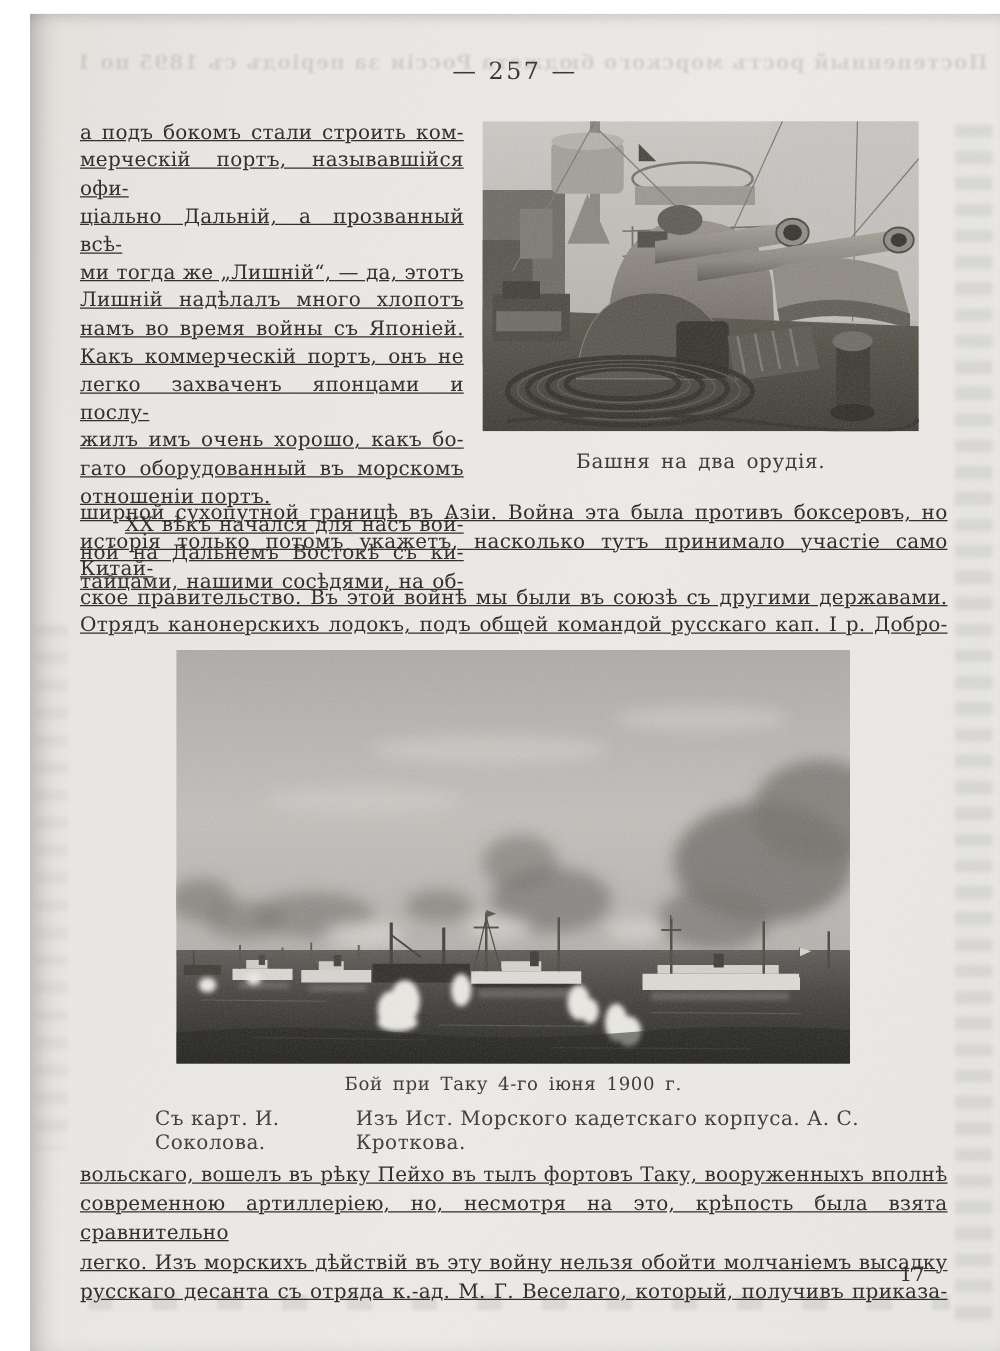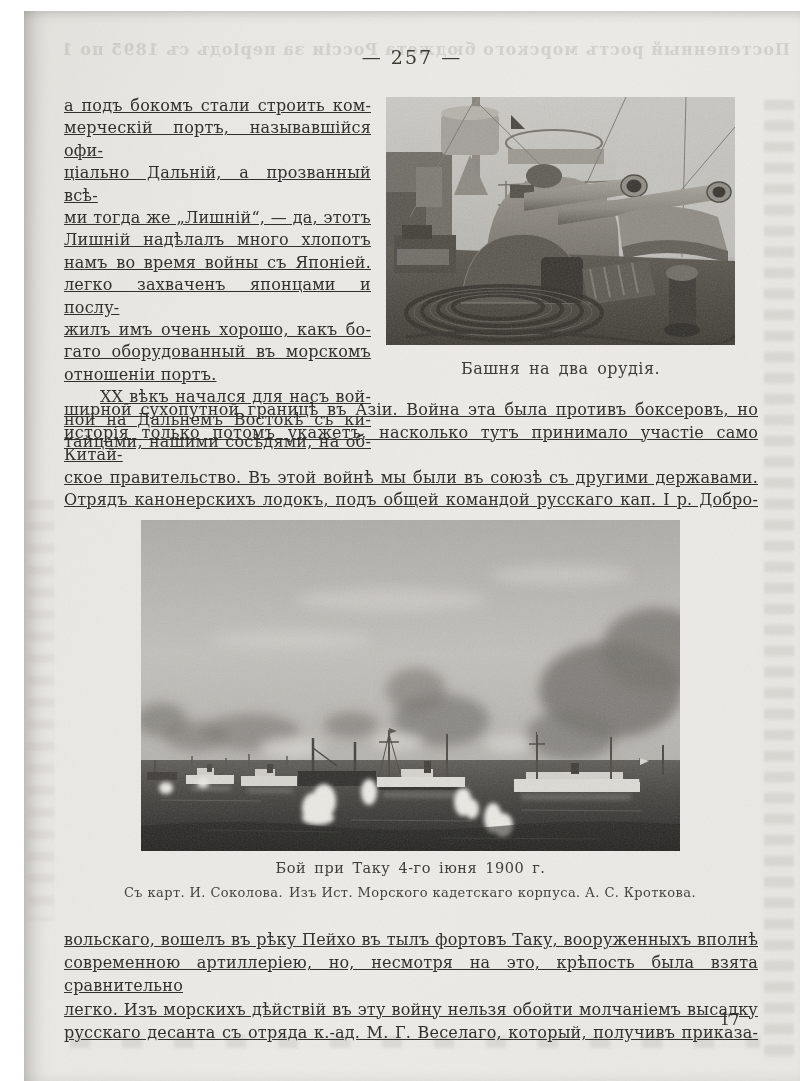--- a/index.html
+++ b/index.html
@@ -69,21 +69,21 @@
     font-size:16px;color:#3b3a35;letter-spacing:0.5px;word-spacing:3px;
   }
   .paint{position:absolute;left:117px;top:509px;width:539px;height:331px;}
   .cap2{
     position:absolute;left:117px;top:849px;width:539px;text-align:center;
     font-size:14.5px;color:#3b3a35;letter-spacing:0.5px;word-spacing:3px;
   }
   .credits{
     position:absolute;left:100px;top:874px;width:572px;
     display:flex;justify-content:space-between;
-    font-size:13px;color:#413f3a;letter-spacing:0.4px;
+    font-size:16px;color:#413f3a;letter-spacing:0.4px;
   }
   .pagenum{
     position:absolute;left:40px;top:999px;width:676px;text-align:right;
     padding-right:8px;font-size:16px;color:#33322d;
   }
   
   .grain{position:absolute;left:0;top:0;width:776px;height:1070px;
     opacity:0.05;pointer-events:none;}
 </style>
 </head>
@@ -98,20 +98,21 @@
 
   <div class="hdr">— 257 —</div>
 
   <div class="leftcol txt">
     <div class="jl">а подъ бокомъ стали строить ком-</div>
     <div class="jl">мерческій портъ, называвшійся офи-</div>
     <div class="jl">ціально Дальній, а прозванный всѣ-</div>
     <div class="jl">ми тогда же „Лишній“, — да, этотъ</div>
     <div class="jl">Лишній надѣлалъ много хлопотъ</div>
     <div class="jl">намъ во время войны съ Японіей.</div>
+    <div class="jl">Какъ коммерческій портъ, онъ не</div>
     <div class="jl">легко захваченъ японцами и послу-</div>
     <div class="jl">жилъ имъ очень хорошо, какъ бо-</div>
     <div class="jl">гато оборудованный въ морскомъ</div>
     <div class="ll">отношеніи портъ.</div>
     <div class="jl ind">ХХ вѣкъ начался для насъ вой-</div>
     <div class="jl">ной на Дальнемъ Востокѣ съ ки-</div>
     <div class="jl">тайцами, нашими сосѣдями, на об-</div>
   </div>
 
   <div class="photo1">

